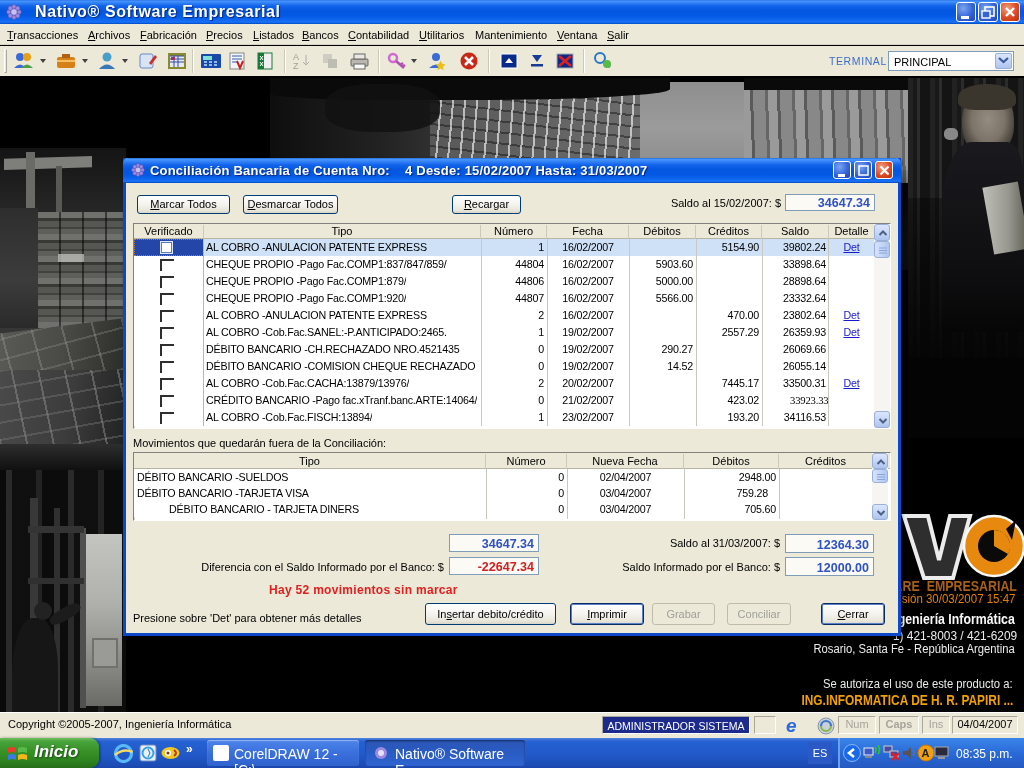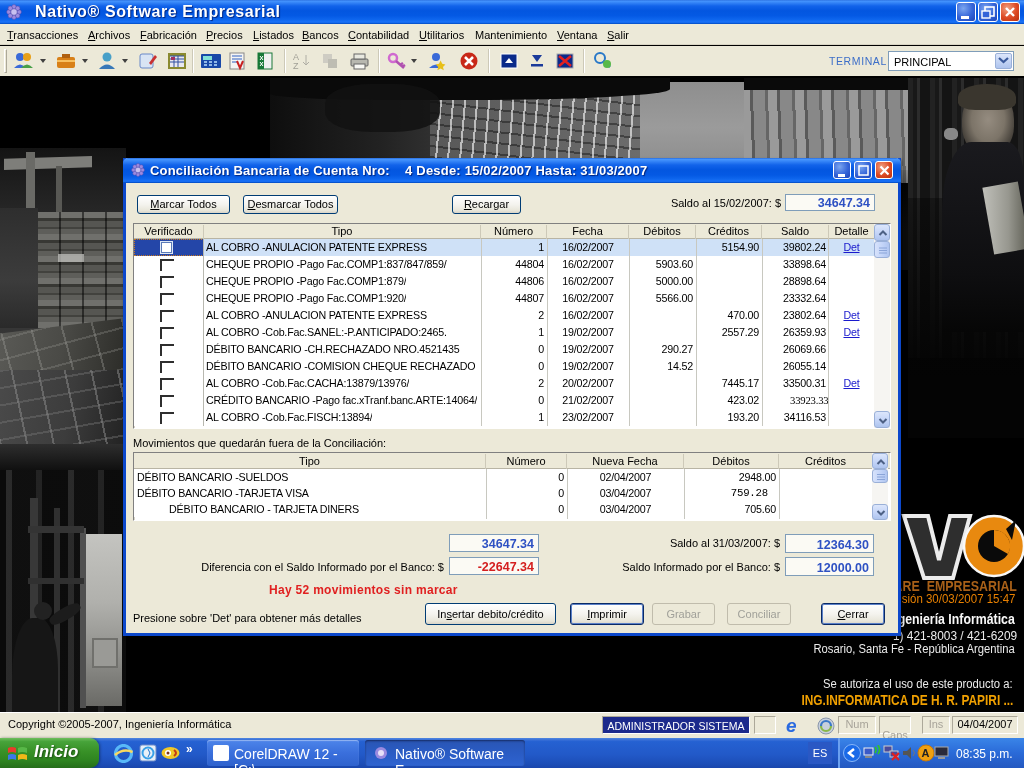--- a/index.html
+++ b/index.html
@@ -494,21 +494,21 @@
           <div class="trow" style="top:16px;height:16px;">
             <div class="c" style="left:3px;">DÉBITO BANCARIO -SUELDOS</div>
             <div class="c" style="left:352px;width:78px;text-align:right;">0</div>
             <div class="c" style="left:433px;width:117px;text-align:center;">02/04/2007</div>
             <div class="c" style="left:550px;width:92px;text-align:right;">2948.00</div>
           </div>
           <div class="trow" style="top:32px;height:16px;">
             <div class="c" style="left:3px;">DÉBITO BANCARIO -TARJETA VISA</div>
             <div class="c" style="left:352px;width:78px;text-align:right;">0</div>
             <div class="c" style="left:433px;width:117px;text-align:center;">03/04/2007</div>
-            <div class="c" style="left:550px;width:84px;text-align:right;font-family:Liberation Mono, monospace;">759.28</div>
+            <div class="c" style="left:550px;width:84px;text-align:right;">759.28</div>
           </div>
           <div class="trow" style="top:48px;height:16px;">
             <div class="c" style="left:3px;margin-left:32px;">DÉBITO BANCARIO - TARJETA DINERS</div>
             <div class="c" style="left:352px;width:78px;text-align:right;">0</div>
             <div class="c" style="left:433px;width:117px;text-align:center;">03/04/2007</div>
             <div class="c" style="left:550px;width:92px;text-align:right;">705.60</div>
           </div>
         </div>
         <div class="sb" style="left:738px;top:0;height:67px;">
           <div class="sbb" style="top:0;height:16px;"><svg width="16" height="16">
@@ -545,21 +545,21 @@
     <div style="position:absolute;left:8px;top:5px;">Copyright ©2005-2007, Ingeniería Informática</div>
     <div class="sunk" style="left:602px;top:3px;width:148px;height:18px;background:#1c2a8c;color:#fff;text-align:center;font-size:10.5px;padding-top:3px;">ADMINISTRADOR SISTEMA</div>
     <div class="sunk" style="left:754px;top:3px;width:22px;height:18px;"></div>
     <div class="abs" style="left:786px;top:2px;width:20px;height:20px;color:#2a6ae0;font-size:19px;font-weight:bold;font-style:italic;">e</div>
     <svg class="abs" style="left:816px;top:4px" width="20" height="18">
         <circle cx="10" cy="9" r="8" fill="#c8d0dc" stroke="#8a96aa"></circle>
         <path d="M5 9 a5 5 0 0 1 10 0" stroke="#3a78c8" stroke-width="2.2" fill="none"></path>
         <path d="M15 9 a5 5 0 0 1 -10 0" stroke="#88b848" stroke-width="2.2" fill="none"></path>
       </svg>
     <div class="sunk" style="left:838px;top:3px;width:38px;height:18px;color:#a8a49a;text-align:center;padding-top:1px;">Num</div>
-    <div class="sunk" style="left:879px;top:3px;width:32px;height:18px;color:#a8a49a;text-align:center;padding-top:12px;">Caps</div>
+    <div class="sunk" style="left:879px;top:3px;width:40px;height:18px;color:#a8a49a;text-align:center;padding-top:1px;font-weight:bold;">Caps</div>
     <div class="sunk" style="left:922px;top:3px;width:28px;height:18px;color:#a8a49a;text-align:center;padding-top:1px;">Ins</div>
     <div class="sunk" style="left:952px;top:3px;width:66px;height:18px;text-align:center;padding-top:1px;">04/04/2007</div>
   </div>
 
   <div id="taskbar" class="abs">
     <div id="inicio">
       <svg style="position:absolute;left:7px;top:5px" width="22" height="20" viewBox="0 0 22 20">
         <path d="M1 5 Q5 3 9 5 L9 10 Q5 8 1 10 Z" fill="#e83c2c"></path>
         <path d="M11 5 Q15 3 20 5 L20 10 Q15 8 11 10 Z" fill="#58b848"></path>
         <path d="M1 12 Q5 10 9 12 L9 17 Q5 15 1 17 Z" fill="#3c78e8"></path>

